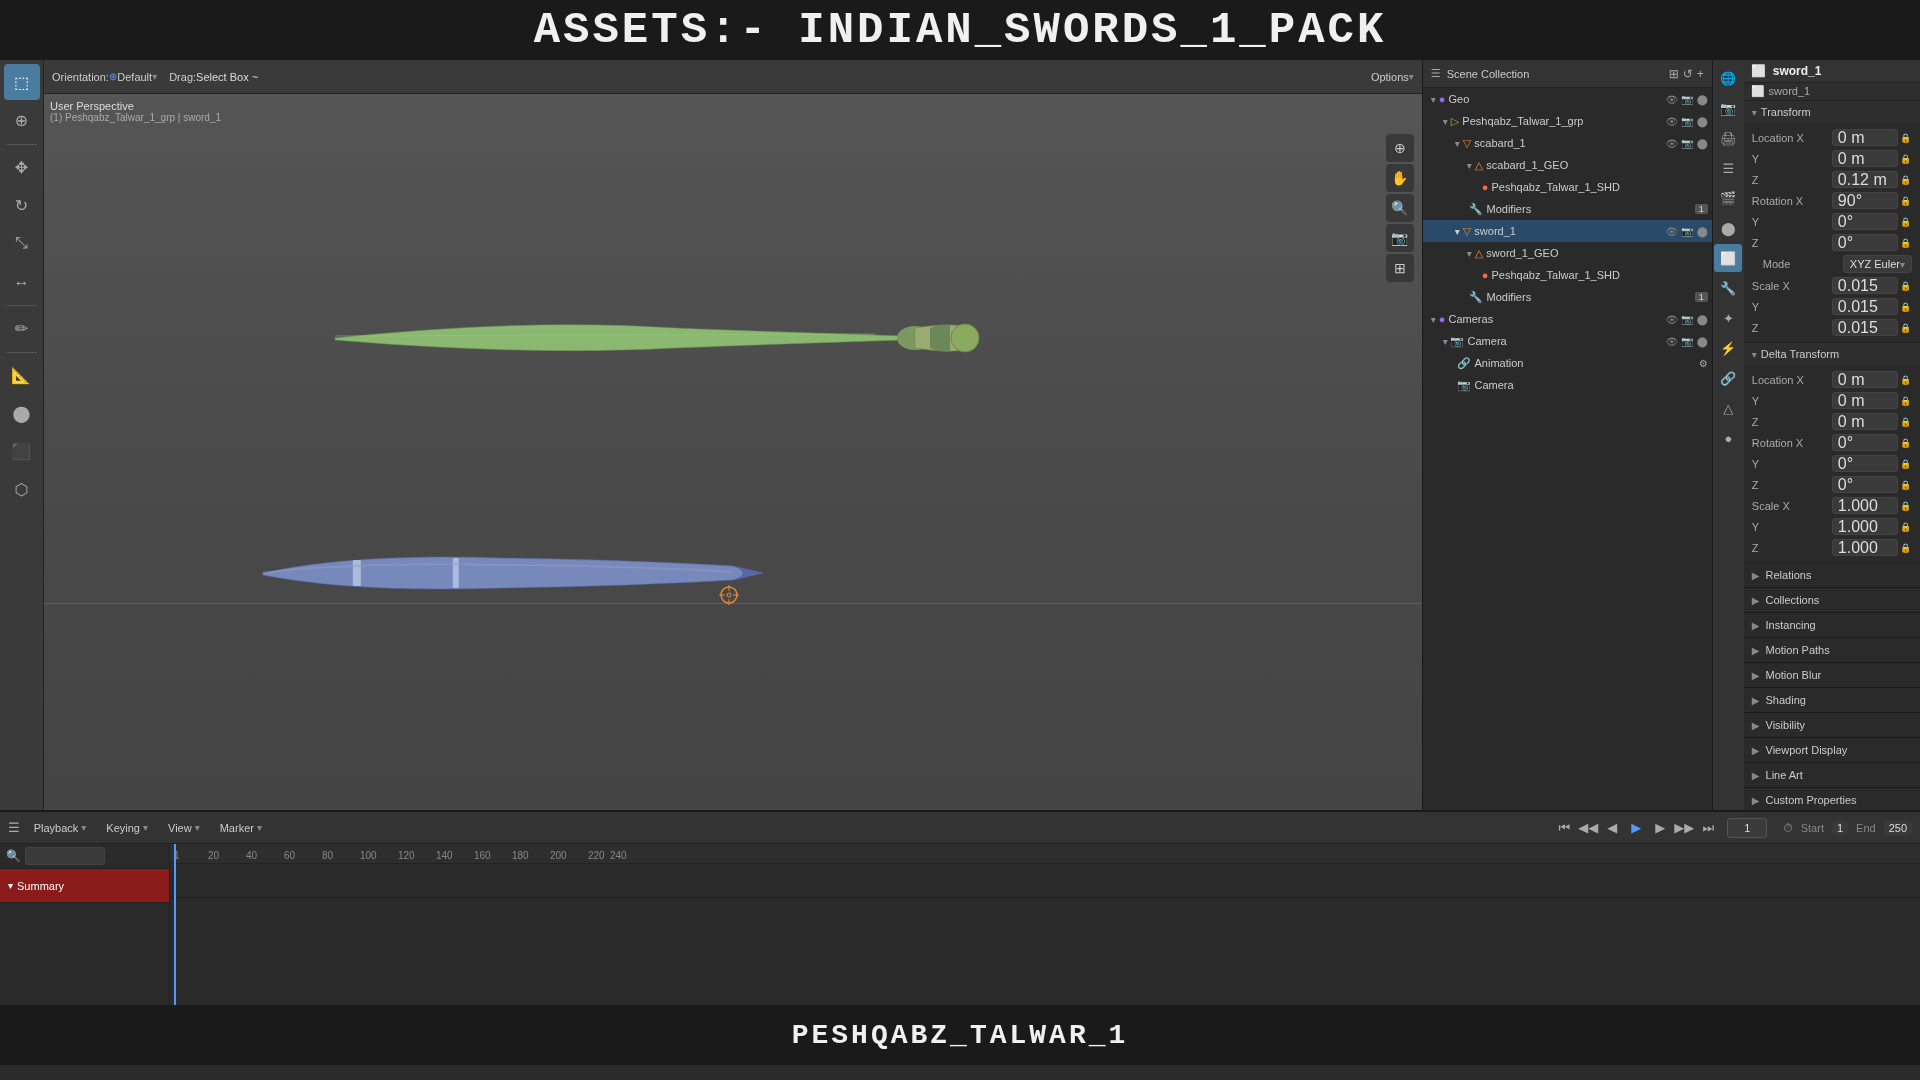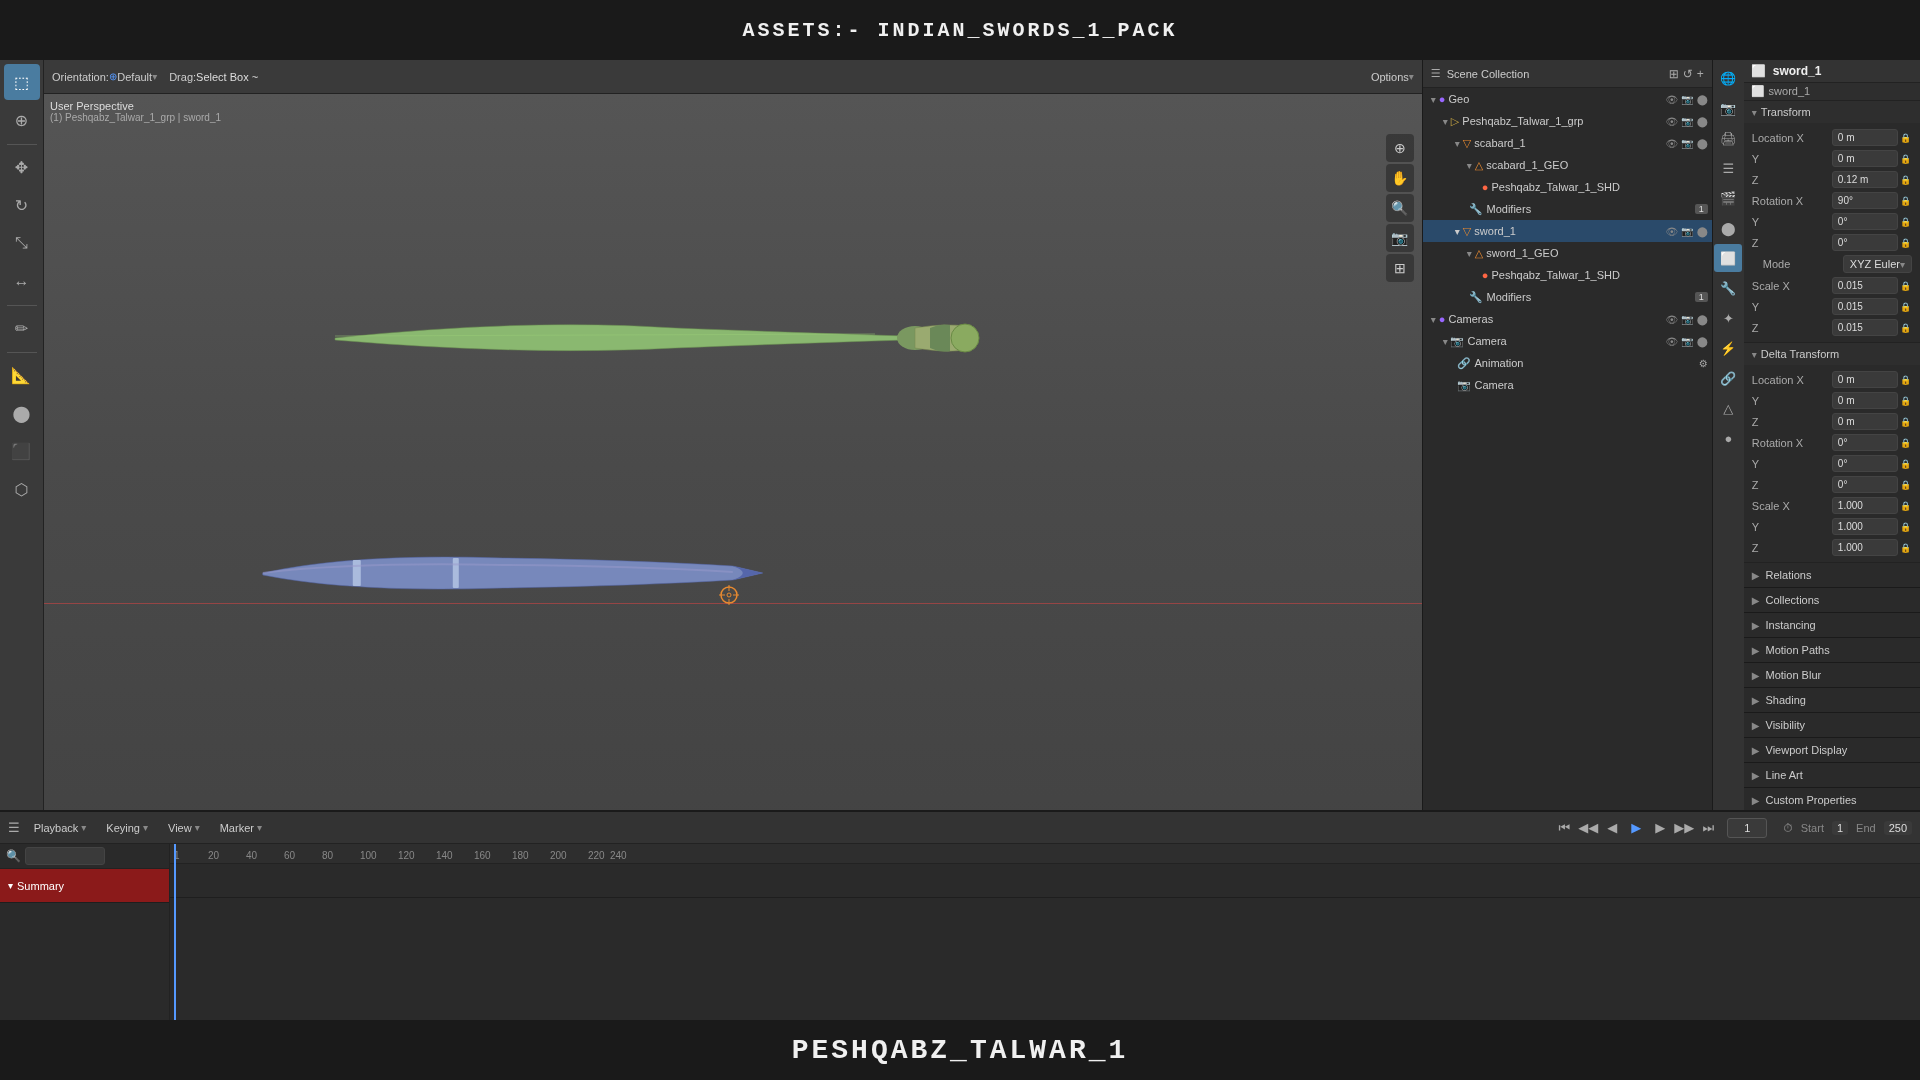--- a/index.html
+++ b/index.html
@@ -21,21 +21,21 @@
       left: 0;
       width: 100%;
       height: 60px;
       background: #1a1a1a;
       display: flex;
       align-items: center;
       justify-content: center;
       z-index: 100;
     }
     #title-bar h1 {
-      font-size: 20px;
+      font-size: 44px;
       font-weight: 900;
       color: #f0f0f0;
       letter-spacing: 3px;
       font-family: 'Courier New', monospace;
       text-transform: uppercase;
     }
 
     
     #main {
       position: absolute;
@@ -249,21 +249,21 @@
     }
     .xyz-val {
       flex: 1;
       background: #3a3a3a;
       border: 1px solid #444;
       border-radius: 3px;
       height: 17px;
       display: flex;
       align-items: center;
       padding: 0 5px;
-      font-size: 10px;
+      font-size: 16px;
       color: #ddd;
     }
     .xyz-lock { font-size: 9px; color: #666; cursor: pointer; }
 
     .props-select {
       flex: 1;
       background: #3a3a3a;
       border: 1px solid #444;
       border-radius: 3px;
       height: 18px;
@@ -431,21 +431,21 @@
       height: 18px;
       padding: 0 4px;
       color: #ccc;
       font-size: 10px;
       width: 80px;
     }
 
     
     #bottom-title {
       position: absolute;
-      bottom: 0;
+      bottom: 15px;
       left: 0;
       width: 100%;
       height: 60px;
       background: #1a1a1a;
       display: flex;
       align-items: center;
       justify-content: center;
     }
     #bottom-title h2 {
       font-size: 28px;

